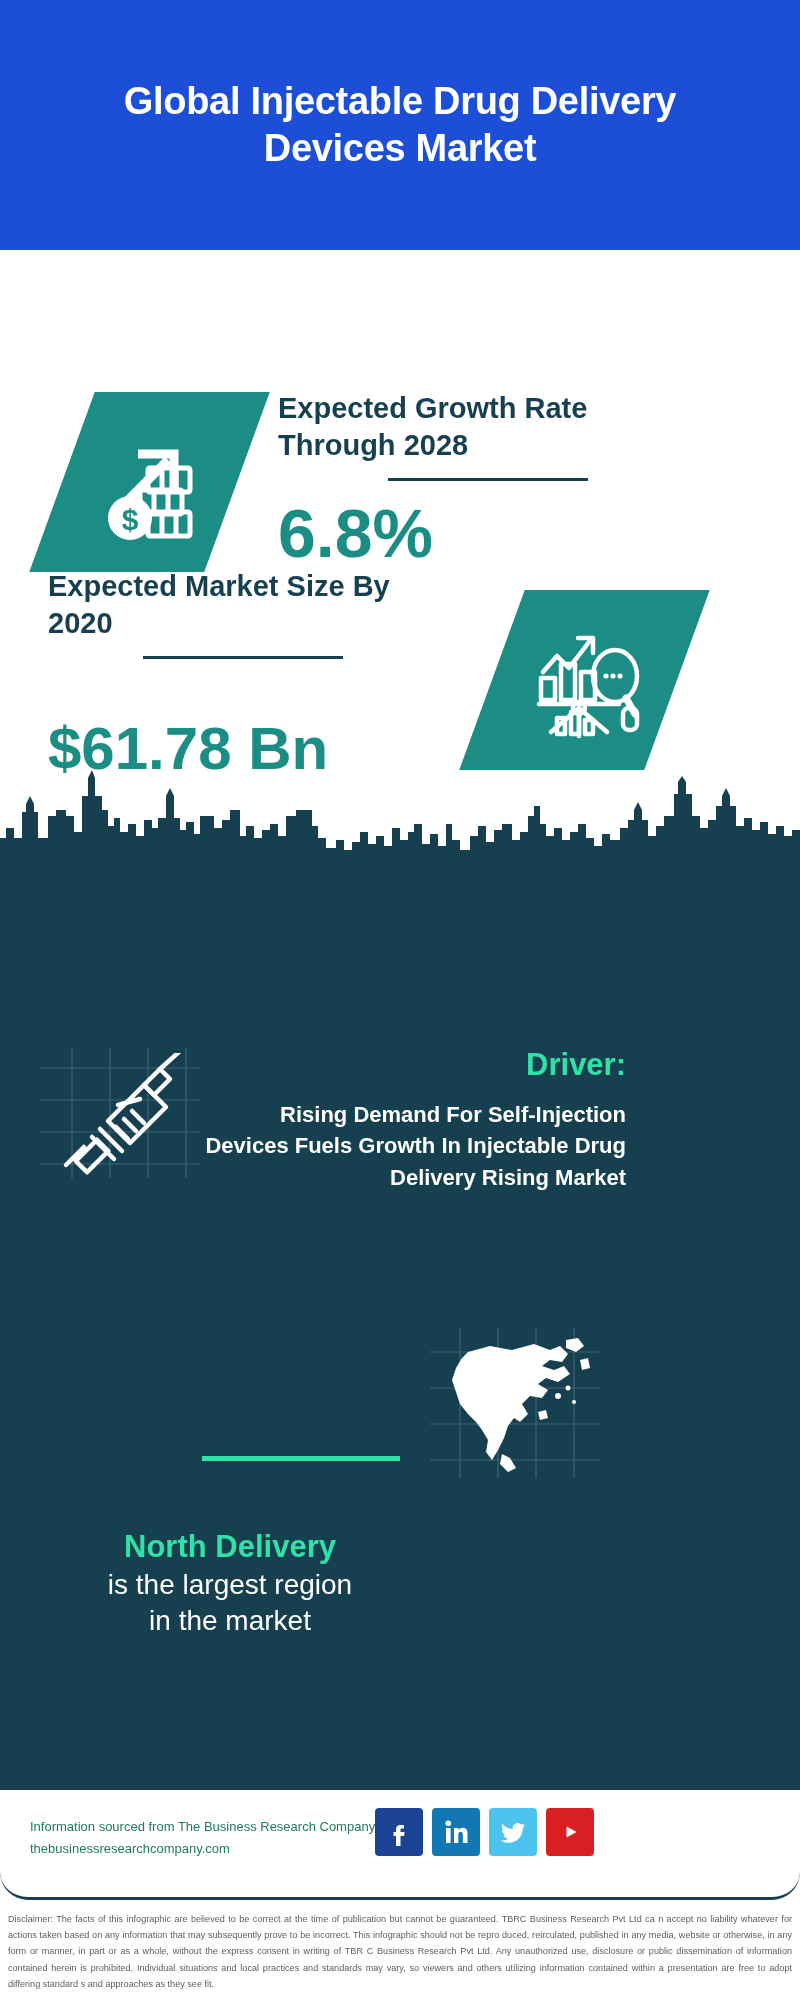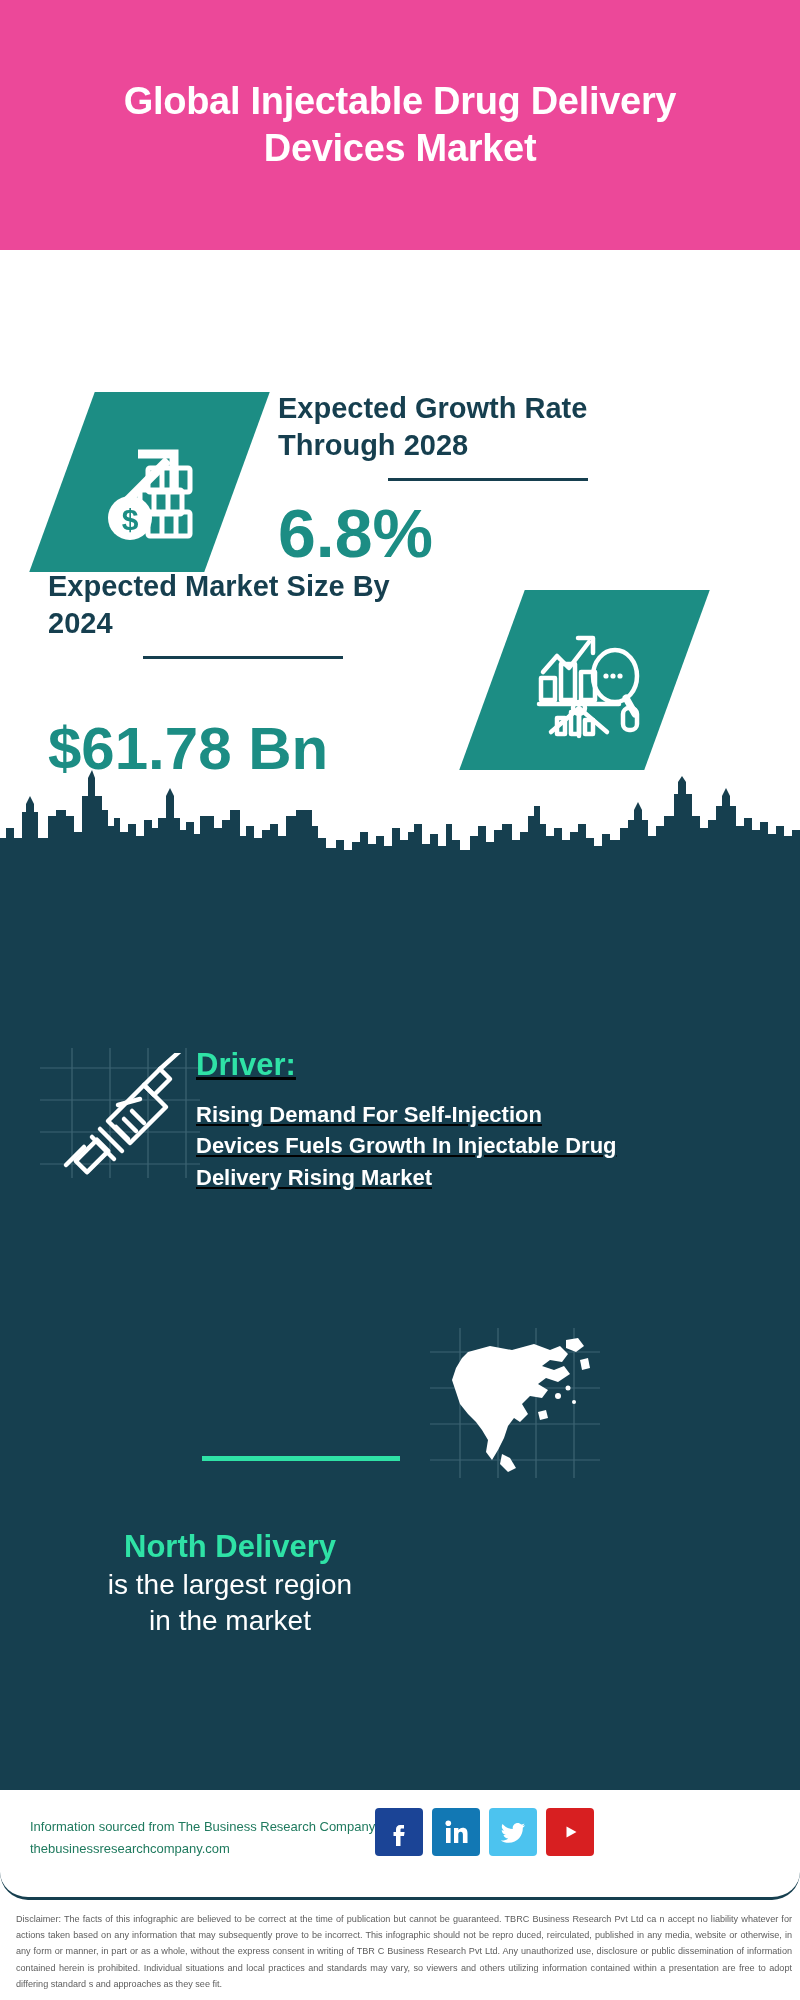--- a/index.html
+++ b/index.html
@@ -7,21 +7,21 @@
   body {
     font-family:"Liberation Sans", sans-serif;
     background:#ffffff;
     width:800px; height:2000px;
     position:relative; overflow:hidden;
   }
 
   
   .header{
     position:absolute; left:0; top:0; width:800px; height:250px;
-    background:#ec4899;
+    background:#1d4ed8;
     display:flex; align-items:center; justify-content:center;
   }
   .header-title{
     color:#ffffff; font-size:38px; font-weight:bold; line-height:1.25;
     text-align:center; letter-spacing:-0.3px; width:620px;
   }
 
   
   .mid{
     position:absolute; left:0; top:250px; width:800px; height:650px;
@@ -75,21 +75,21 @@
     opacity:0.28;
   }
   .grid-right{
     position:absolute; left:430px; top:450px; width:170px; height:150px;
     opacity:0.28;
   }
 
   .icon-syringe{ position:absolute; left:48px; top:175px; width:150px; height:125px; }
   .map-na{ position:absolute; left:438px; top:448px; width:160px; height:150px; }
 
-  .driver-wrap{ position:absolute; left:196px; top:168px; width:430px; text-align:left;text-decoration:underline; }
+  .driver-wrap{ position:absolute; left:196px; top:168px; width:430px; text-align:right; }
   .driver-head{ color:#2fe2a6; font-size:31px; font-weight:bold; line-height:1.2; }
   .driver-body{
     color:#ffffff; font-size:22px; font-weight:bold; line-height:1.42;
     padding-top:16px;
   }
   .green-rule{
     position:absolute; left:202px; top:578px; width:198px; height:5px;
     background:#2fe2a6;
   }
 
@@ -108,21 +108,21 @@
   }
   .socials{ position:absolute; left:375px; top:18px; display:flex; gap:9px; }
   .soc{ width:48px; height:48px; border-radius:4px; display:flex;
         align-items:center; justify-content:center; }
   .soc-fb{ background:#1b4496; }
   .soc-li{ background:#1278b4; }
   .soc-tw{ background:#4cc3ef; }
   .soc-yt{ background:#d81f21; }
 
   .disclaimer{
-    position:absolute; left:0; top:1905px; width:800px; padding:6px 8px 0 16px;
+    position:absolute; left:0; top:1905px; width:800px; padding:6px 8px 0 8px;
     color:#5d5d5d; font-size:9.1px; line-height:1.78; text-align:justify;
   }
 </style>
 </head>
 <body>
 
 <div class="header">
   <div class="header-title">Global Injectable Drug Delivery Devices Market</div>
 </div>
 
@@ -155,21 +155,21 @@
     </div>
   </div>
 
   <div class="stat stat1">
     <div class="stat-label">Expected Growth Rate Through 2028</div>
     <div class="stat-rule"></div>
     <div class="stat-value">6.8%</div>
   </div>
 
   <div class="stat stat2">
-    <div class="stat-label">Expected Market Size By 2024</div>
+    <div class="stat-label">Expected Market Size By 2020</div>
     <div class="stat-rule"></div>
     <div class="stat-value">$61.78 Bn</div>
   </div>
 
   <div class="para badge2">
     <div class="para-inner">
       <span>
         <svg width="124" height="124" viewBox="0 0 124 124">
           <g stroke="#ffffff" stroke-width="4.5" fill="none" stroke-linecap="round" stroke-linejoin="round">
 

